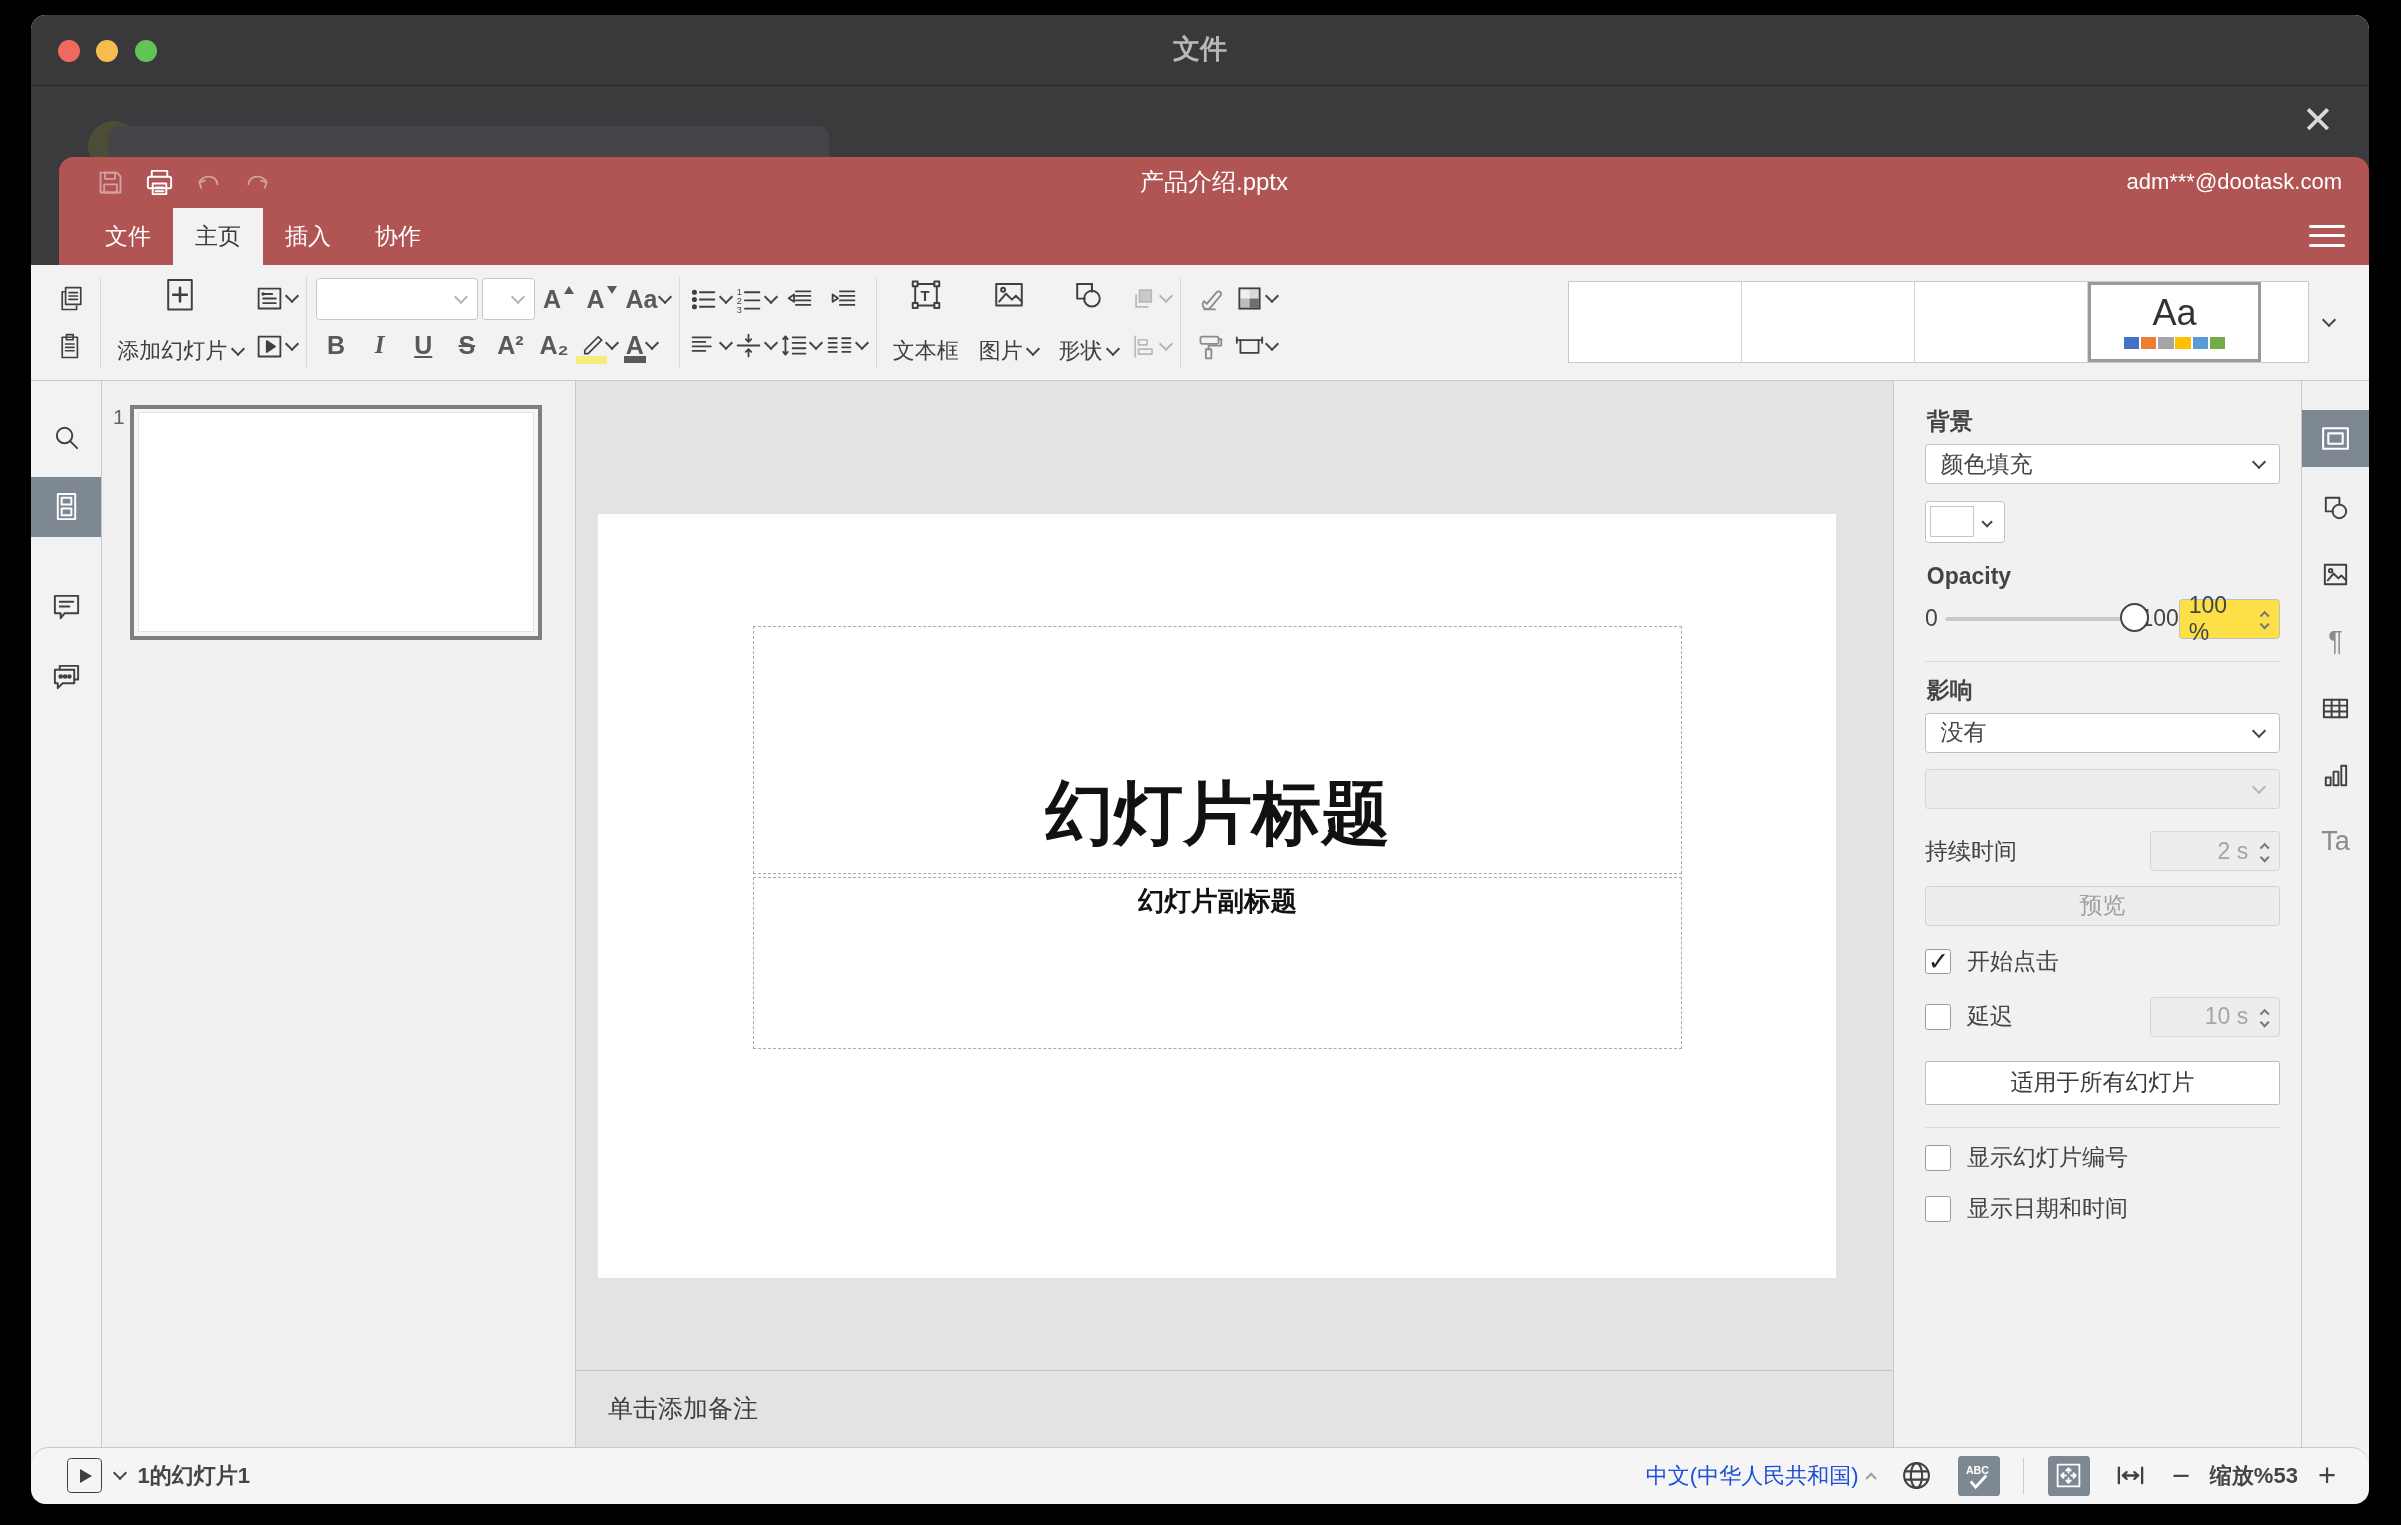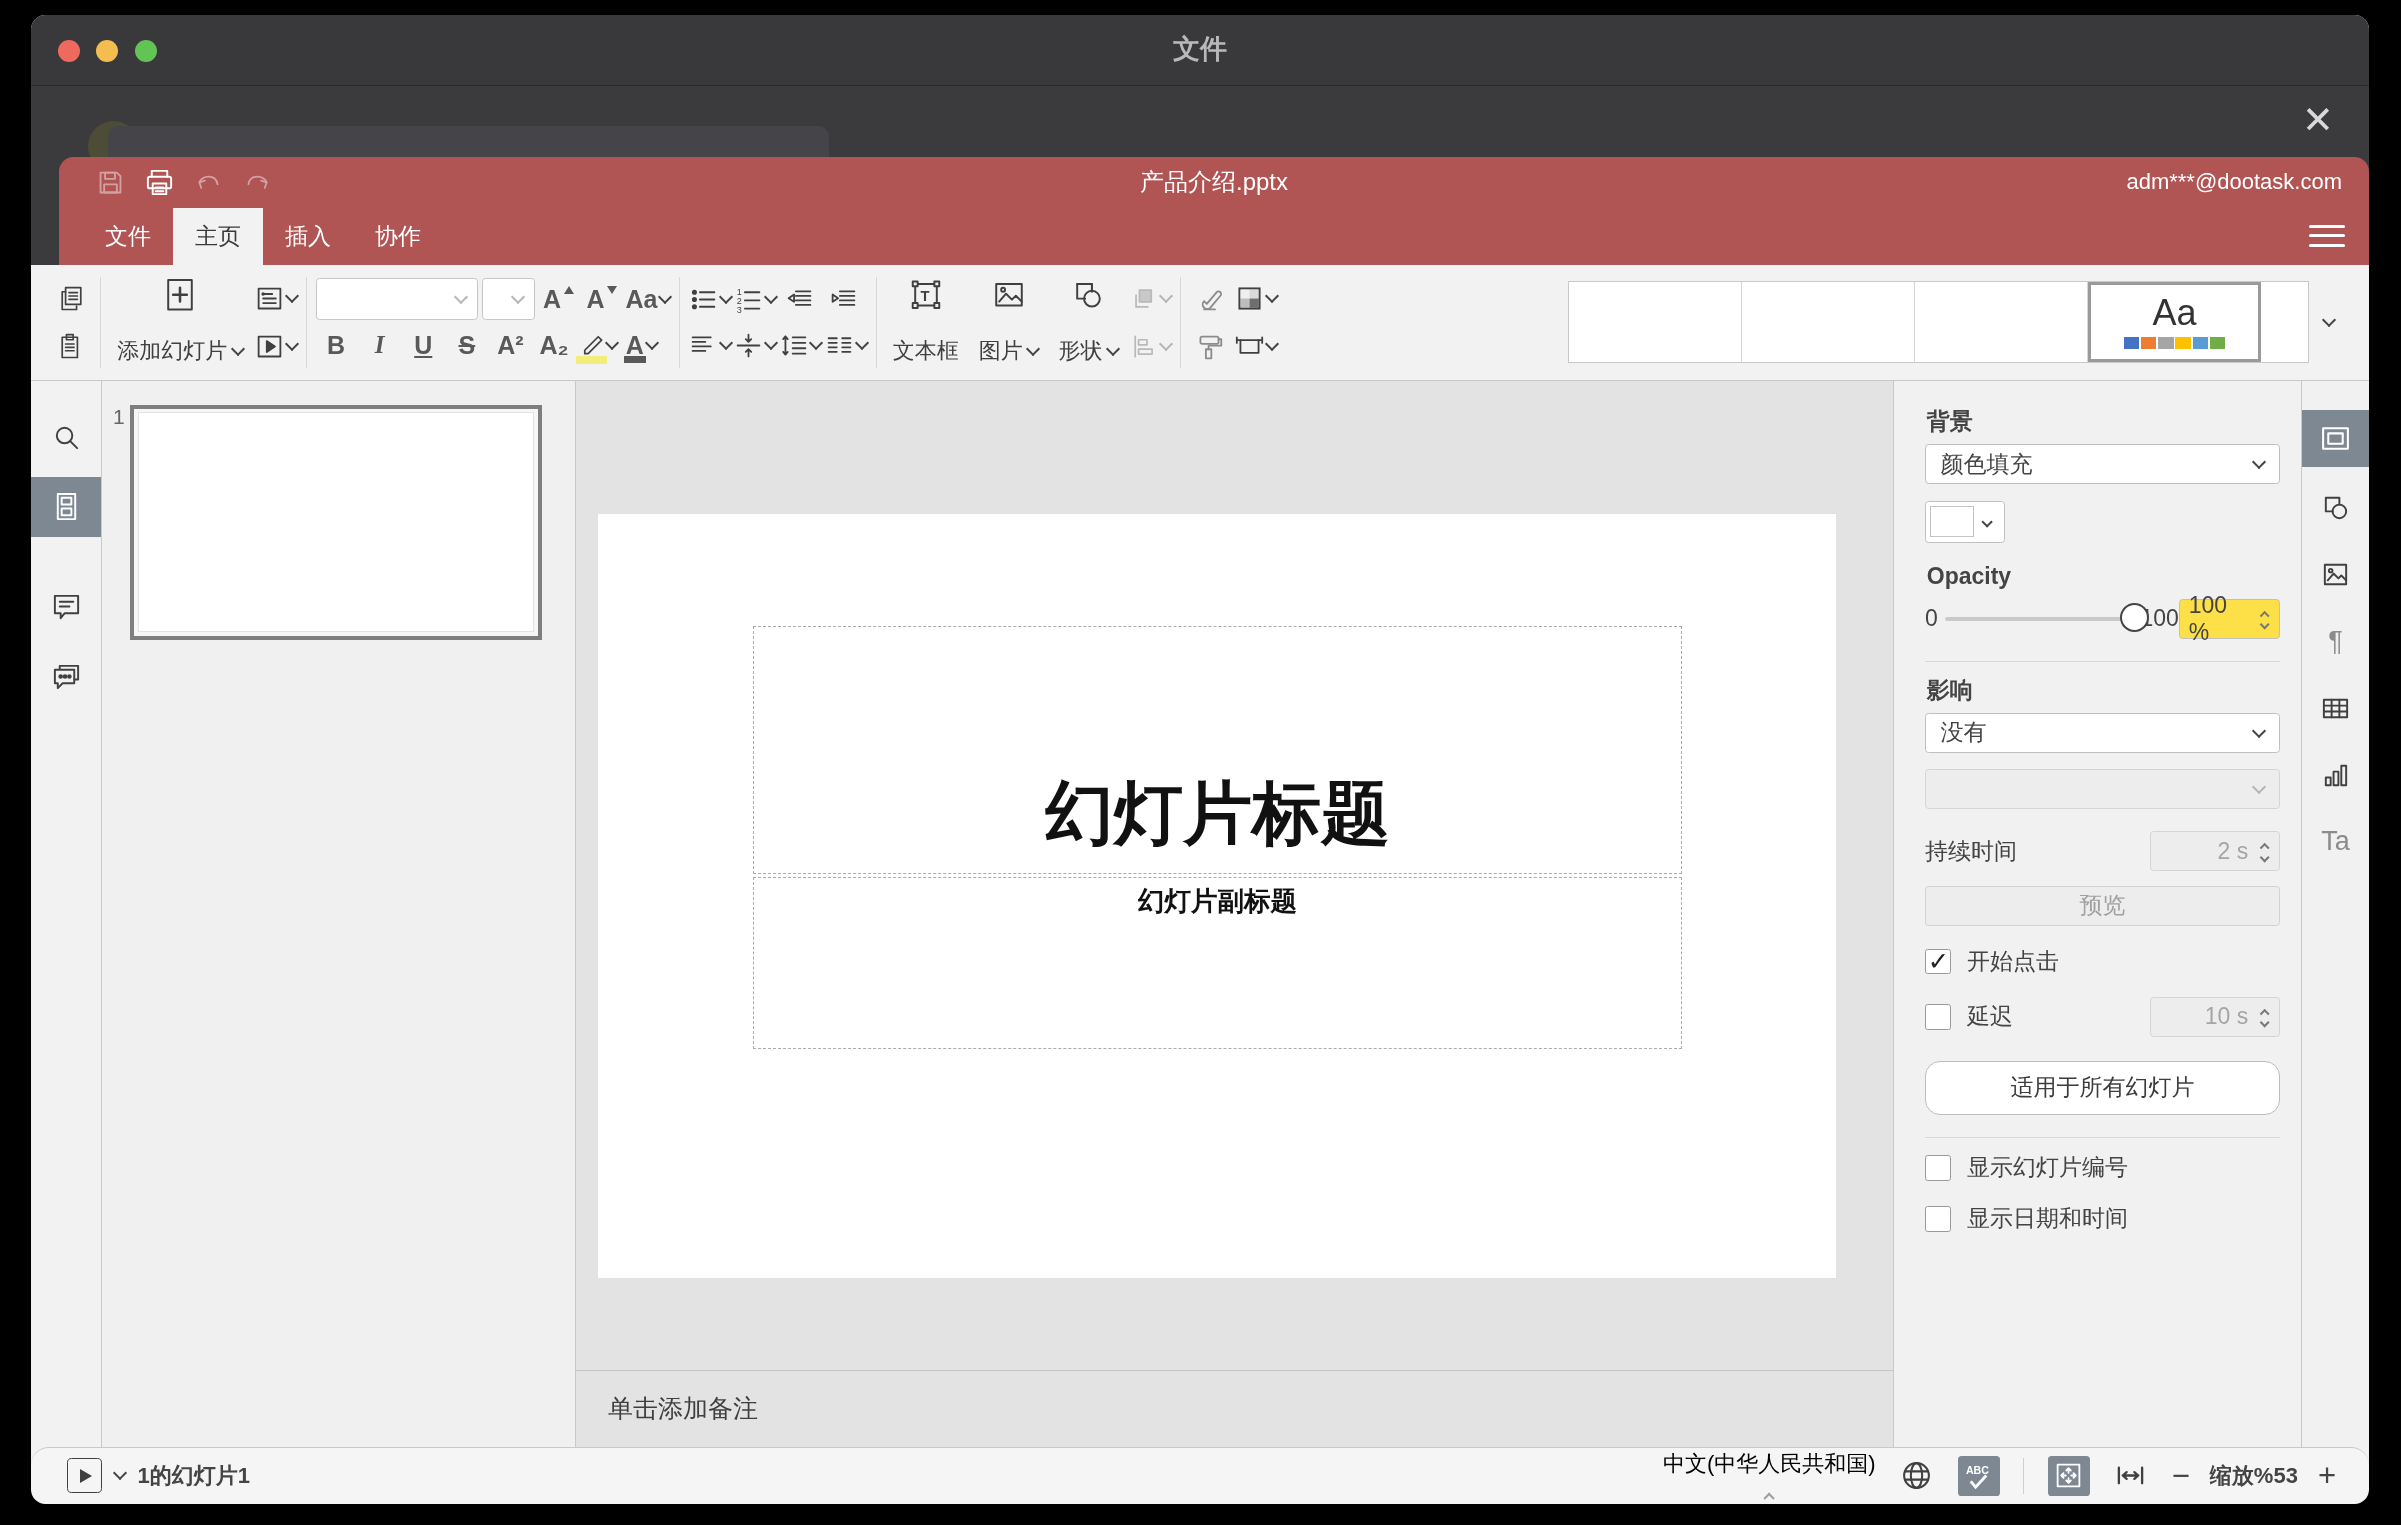--- a/index.html
+++ b/index.html
@@ -132,21 +132,21 @@
   .num-input.disabled { background:#ededed; border-color:#d5d5d5; color:#a5a5a5; }
   .spin { display:flex; flex-direction:column; align-items:center; gap:4.6px; width:18px; }
   .spin .chev { width:7.3px; height:7.3px; margin:0; border-color:#777; }
   .spin .up { transform:rotate(-135deg); margin-top:2.7px; }
   .spin .down { transform:rotate(45deg); margin-top:-2.7px; }
   .opacity-box { width:108px; margin-left:auto; }
   .pdivider { height:0.9px; background:#d8d8d8; margin:22px 0 1.8px 0; }
   .row-between { display:flex; align-items:center; justify-content:space-between; }
   .btn-preview { height:40px; background:#ededed; border:0.9px solid #d2d2d2; border-radius:3.6px;
     display:flex; align-items:center; justify-content:center; color:#a0a0a0; margin-top:14.6px; }
-  .btn-apply { height:54px; background:#fff; border:0.9px solid #bdbdbd; border-radius:15px;
+  .btn-apply { height:44px; background:#fff; border:0.9px solid #bdbdbd; border-radius:2px;
     display:flex; align-items:center; justify-content:center; color:#3c3c3c; margin-top:24px; cursor:pointer; }
   .cb-row { display:flex; align-items:center; gap:16.4px; margin-top:20px; }
   .cb { width:25.5px; height:25.5px; background:#fff; border:1.4px solid #9a9a9a; border-radius:2.7px;
     flex:none; cursor:pointer; position:relative; }
   .cb.checked::after { content:"✓"; position:absolute; left:1.8px; top:-3.6px; font-size:25.5px;
     font-weight:bold; color:#222; }
   .dur-input { width:130px; }
 
   
   .right-strip { width:68px; background:#f1f1f1; border-left:0.9px solid #c9c9c9; flex:none; position:relative; }
@@ -156,21 +156,21 @@
   .rsi.sel { background:#7d8893; color:#fff; }
   .rsi.sel svg { stroke:#fff; }
   .rsi .txticon { font-size:27px; color:#8c8c8c; }
 
   
   .statusbar { height:57px; background:#f5f5f5; border-top:0.9px solid #c9c9c9; flex:none;
     display:flex; align-items:center; padding:0 33px 0 36px; color:#444;border-radius:18px; }
   .sb-left { display:flex; align-items:center; gap:12.8px; }
   .sb-slide { font-size:22px; font-weight:bold; color:#444; }
   .sb-right { margin-left:auto; display:flex; align-items:center; gap:20px; }
-  .sb-lang { color:#000000; font-size:22px; display:flex; align-items:center; gap:9px; cursor:pointer;flex-direction:column; }
+  .sb-lang { color:#1d4ed8; font-size:22px; display:flex; align-items:center; gap:9px; cursor:pointer; }
   .caret-up { width:8.2px; height:8.2px; border-right:2px solid #9e9e9e; border-bottom:2px solid #9e9e9e;
     transform:rotate(-135deg); margin-top:5.5px; }
   .sb-div { width:0.9px; height:36px; background:#cfcfcf; margin:0 3.6px; }
   .sb-icon { width:42px; height:40px; display:flex; align-items:center; justify-content:center;
     border-radius:3.6px; cursor:pointer; }
   .sb-icon.on { background:#7d8893; }
   .zoom-txt { font-size:22px; font-weight:bold; }
   .sb-sign { font-size:31px; color:#444; cursor:pointer; line-height:1; }
   .playbox { width:35px; height:35px; border:1.8px solid #3f3f3f; border-radius:4.6px; display:flex;
     align-items:center; justify-content:center; cursor:pointer; }

